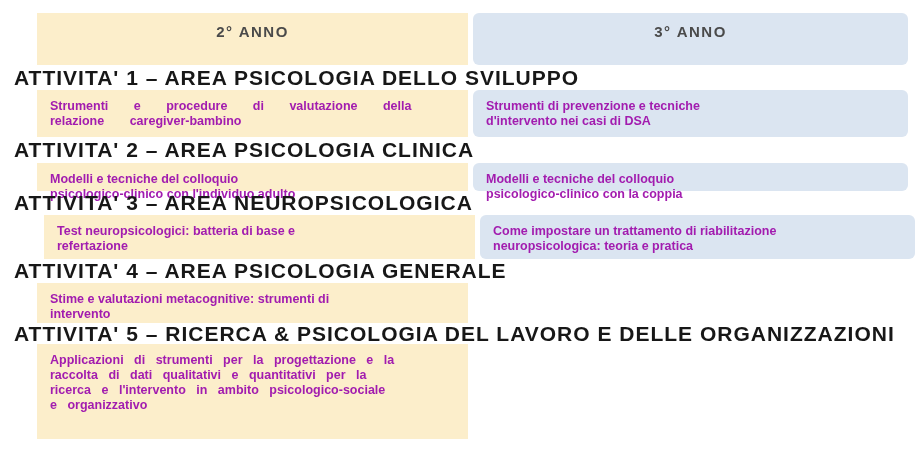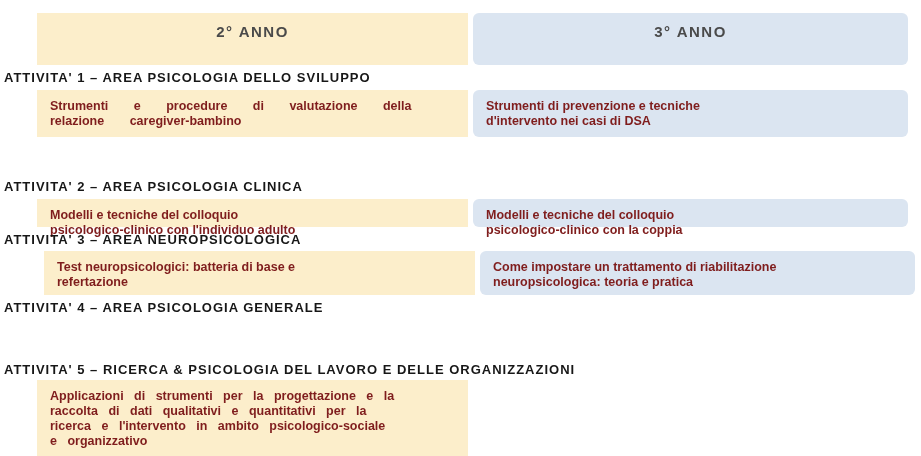--- a/index.html
+++ b/index.html
@@ -43,44 +43,44 @@
     padding-top: 10px;
     font-size: 15px;
     font-weight: 700;
     letter-spacing: 1.5px;
     color: #4a4a4a;
   }
   
   .section-title {
     display: flex;
     align-items: center;
-    padding-left: 4px;
-    font-size: 13px;
+    padding-left: 14px;
+    font-size: 21px;
     font-weight: 700;
     letter-spacing: 1px;
     color: #171717;
     white-space: nowrap;
   }
   .t1 { height: 25px; }
-  .t2 { height: 26px; margin-top: 36px; }
+  .t2 { height: 26px; }
   .t3 { height: 24px; }
   .t4 { height: 24px; }
   .t5 { height: 21px; border-radius: 9px; }
   
   .r1 { height: 47px; }
   .r2 { height: 28px; }
   .r3 { height: 44px; padding-left: 7px; }
   .r4 { height: 40px; }
   .r5 { height: 95px; }
   .cell {
     padding: 9px 16px 0 13px;
     font-size: 12.5px;
     line-height: 15px;
     font-weight: 700;
-    color: #7f1d1d;
+    color: #a21caf;
     white-space: pre-line;
     text-align: left;
   }
   .ws-wide { word-spacing: 22px; }
   .ws-med  { word-spacing: 7px; }
 </style>
 </head>
 <body>
 
 <div class="sheet">
@@ -113,20 +113,22 @@
   <div class="section-title t3">ATTIVITA' 3 – AREA NEUROPSICOLOGICA</div>
   <div class="band r3">
     <div class="col-y2 cell">Test neuropsicologici: batteria di base e
 refertazione</div>
     <div class="col-y3 cell">Come impostare un trattamento di riabilitazione
 neuropsicologica: teoria e pratica</div>
   </div>
 
   <div class="section-title t4">ATTIVITA' 4 – AREA PSICOLOGIA GENERALE</div>
   <div class="band r4">
+    <div class="col-y2 cell">Stime e valutazioni metacognitive: strumenti di
+intervento</div>
   </div>
 
   <div class="section-title t5">ATTIVITA' 5 – RICERCA &amp; PSICOLOGIA DEL LAVORO E DELLE ORGANIZZAZIONI</div>
   <div class="band r5">
     <div class="col-y2 cell ws-med">Applicazioni di strumenti per la progettazione e la
 raccolta di dati qualitativi e quantitativi per la
 ricerca e l'intervento in ambito psicologico-sociale
 e organizzativo</div>
   </div>
 

